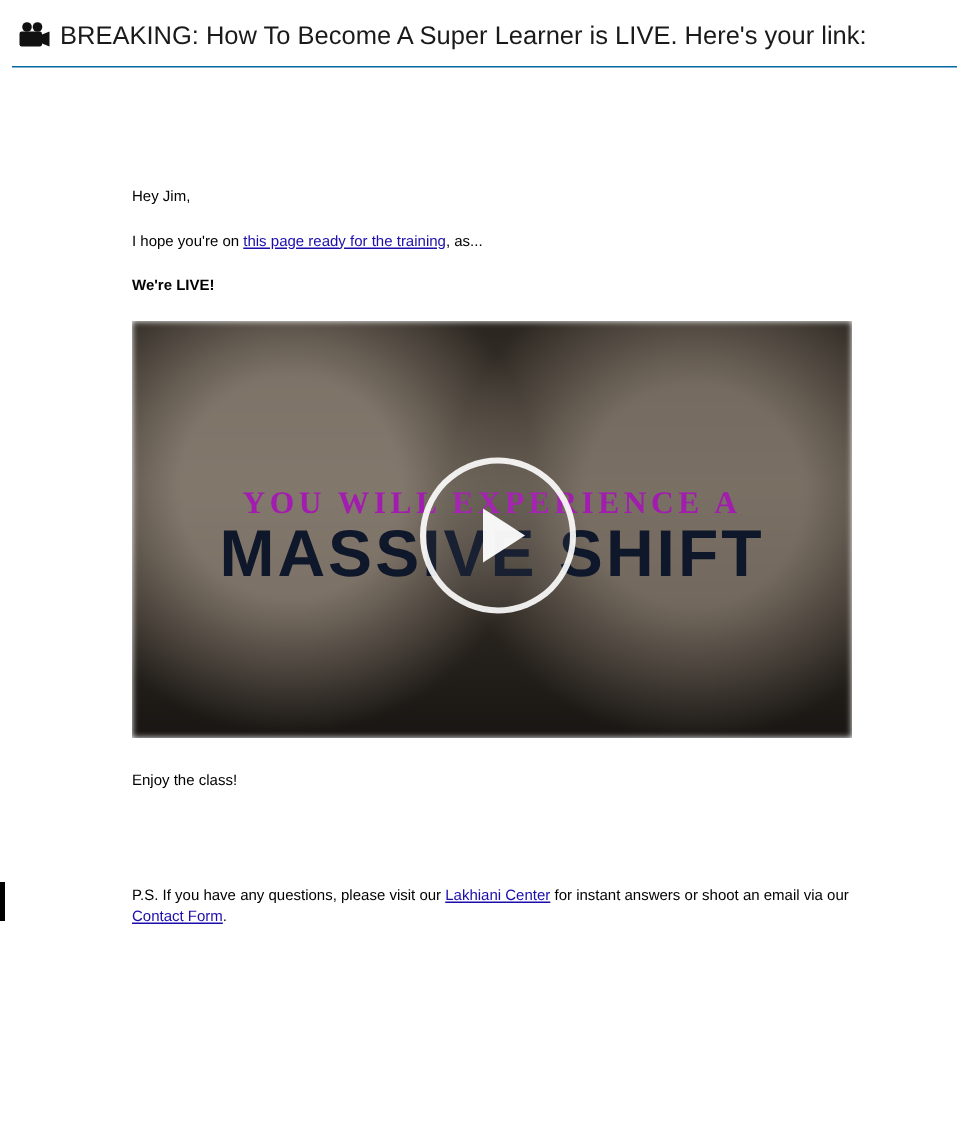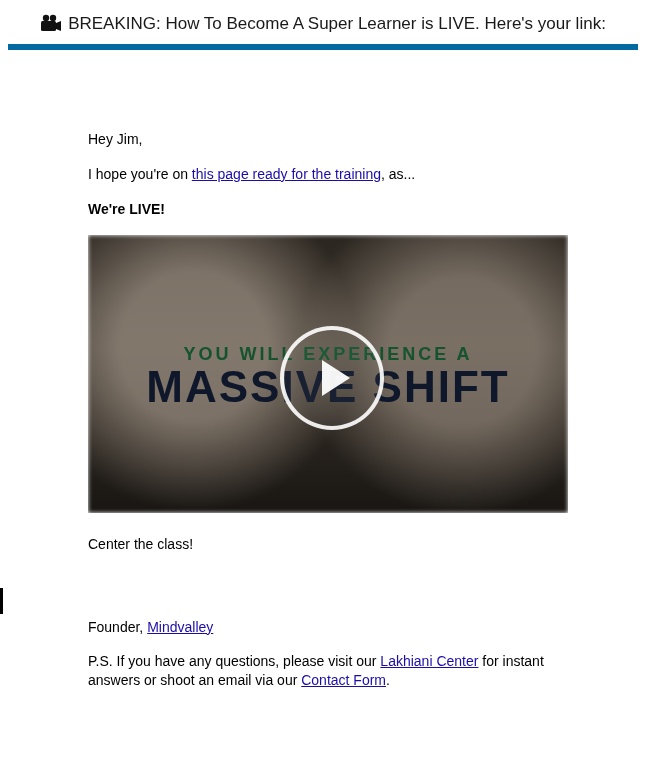--- a/index.html
+++ b/index.html
@@ -13,35 +13,34 @@
   .page {
     width: 646px;
     box-sizing: border-box;
     padding: 10px 8px 20px 8px;
   }
   .subject-row {
     display: flex;
     align-items: center;
     gap: 6px;
     padding: 4px 4px 10px 4px;
-    border-bottom: 6px solid #0369a1;
-    justify-content: center;
+    border-bottom: 1px solid #0369a1;
   }
   .camera-icon svg { display:block; }
   .subject-text {
     font-size: 17px;
     font-weight: 400;
     color: #1a1a1a;
   }
   .body-wrap {
     padding: 80px 70px 10px 80px;
   }
   .para {
     margin: 0 0 16px 0;
-    font-size: 14px;
+    font-size: 10px;
     line-height: 1.35;
     color: #000;
   }
   .bold { font-weight: bold; }
   .link {
     color: #1a0dab;
     text-decoration: underline;
     cursor: pointer;
   }
   .video-thumb {
@@ -63,22 +62,23 @@
   .video-text {
     position:absolute;
     left:0; right:0;
     top: calc(50% - 30px);
     text-align:center;
     font-family: Arial, Helvetica, sans-serif;
     font-weight: 700;
     letter-spacing: 3px;
   }
   .video-line1 {
-    color: #14532d;
-    font-size: 18px;
+    color: #a21caf;
+    font-size: 21px;
+    font-family: Liberation Serif, serif;
   }
   .video-line2 {
     color: #0f172a;
     font-size: 44px;
     letter-spacing: 2px;
     line-height: 1.0;
     font-weight: 800;
   }
   .play-btn {
     position:absolute;
@@ -141,30 +141,27 @@
       <div class="video-bg"></div>
       <div class="video-text">
         <div class="video-line1">YOU WILL EXPERIENCE A</div>
         <div class="video-line2">MASSIVE SHIFT</div>
       </div>
       <div class="play-btn">
         <div class="play-tri"></div>
       </div>
     </div>
 
-    <p class="para">Center the class!</p>
+    <p class="para">Enjoy the class!</p>
 
     <div class="spacer-lg"></div>
 
 
     <div class="spacer-md"></div>
 
 
-    <p class="para">
-      <span>Founder, </span><a class="link">Mindvalley</a>
-    </p>
 
     <p class="para">
       <span>P.S. If you have any questions, please visit our </span><a class="link">Lakhiani Center</a><span> for instant answers or shoot an email via our </span><a class="link">Contact Form</a><span>.</span>
     </p>
 
   </div>
 </div>
 
 </body></html>

